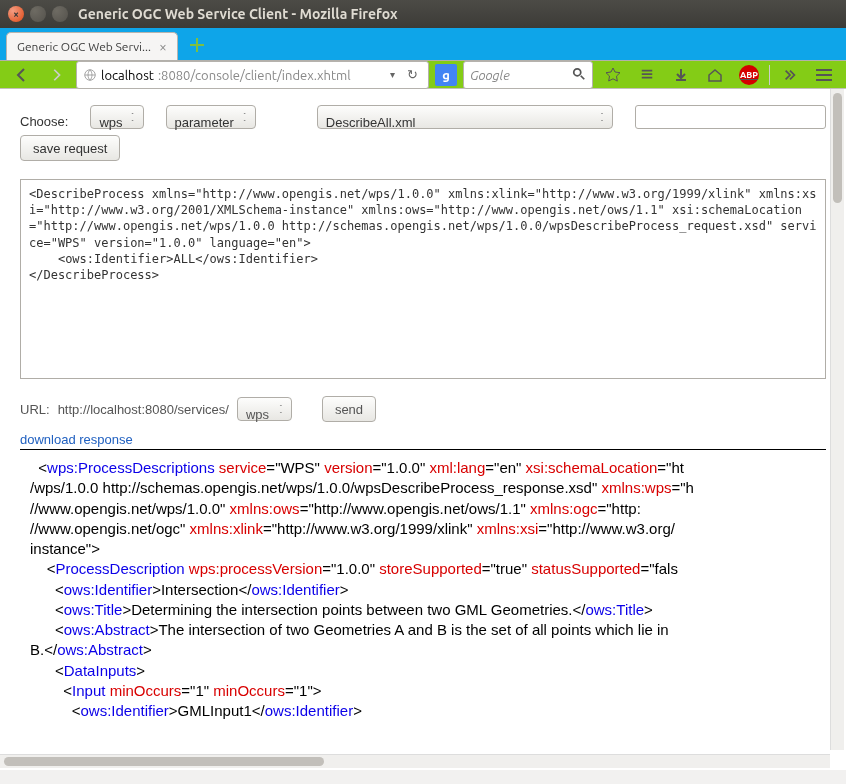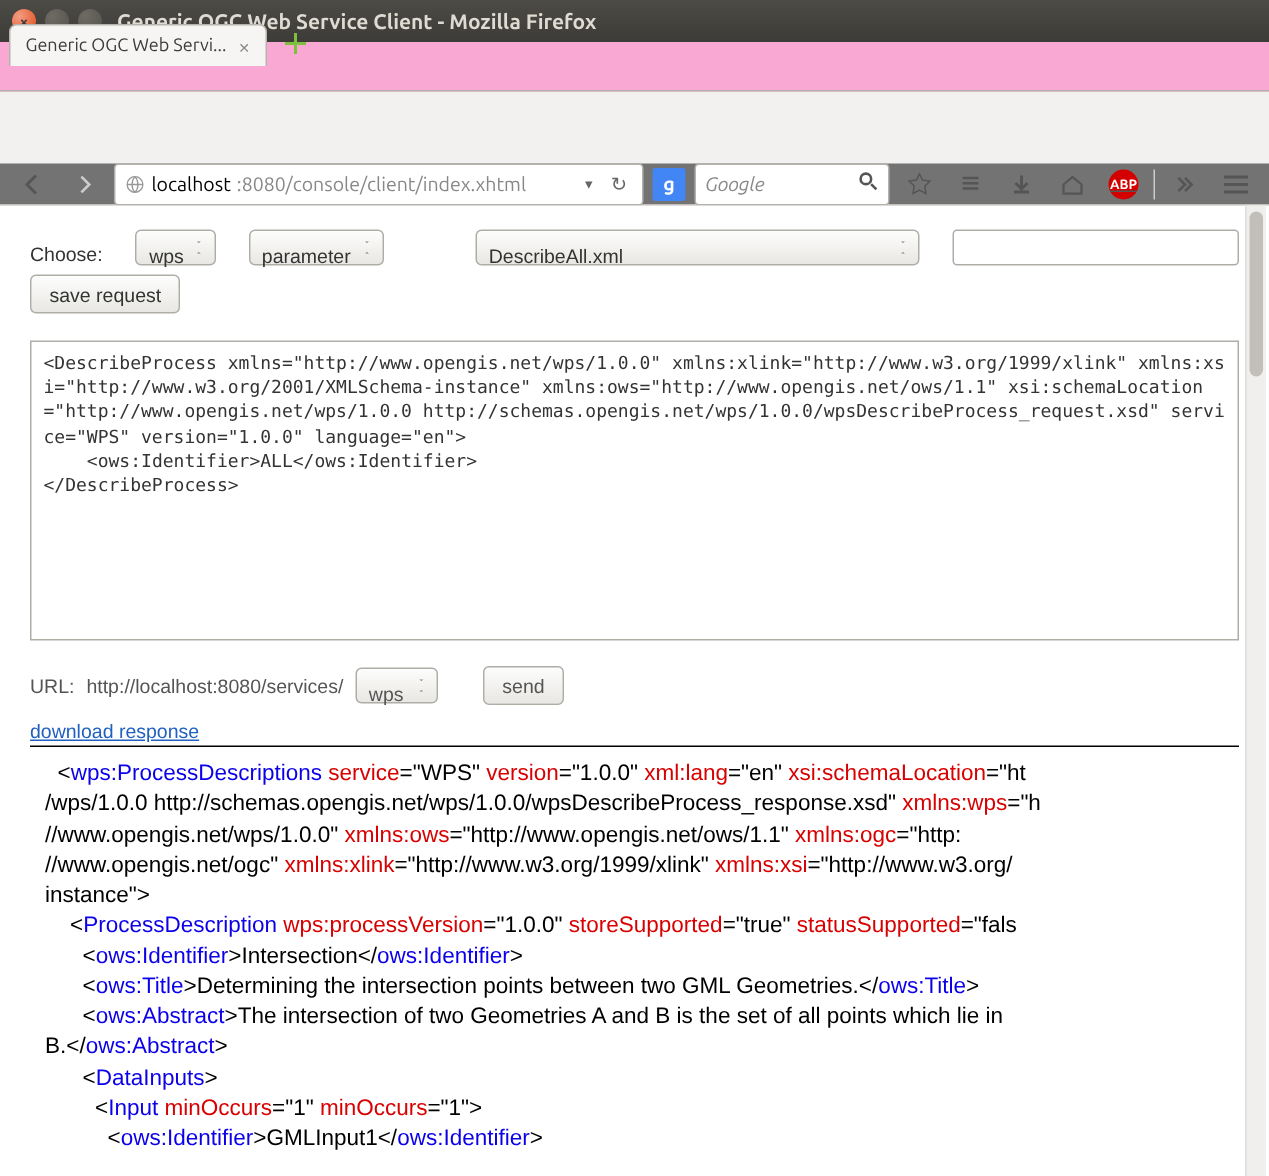--- a/index.html
+++ b/index.html
@@ -6,28 +6,28 @@
 body { font-family: "Ubuntu", "Liberation Sans", sans-serif; font-size: 13px; background: #f2f1f0; width: 846px; height: 784px; overflow: hidden; }
 
 
 .titlebar { height: 28px; background: linear-gradient(to bottom, #4c4b46 0%, #3c3b37 100%); display: flex; align-items: center; padding: 0 8px; color: #dfdbd2; font-weight: bold; font-size: 14px; }
 .win-controls { display: flex; gap: 6px; margin-right: 10px; }
 .win-btn { width: 16px; height: 16px; border-radius: 50%; display: flex; align-items: center; justify-content: center; font-size: 10px; color: #3a3a3a; }
 .win-close { background: radial-gradient(circle at 30% 30%, #f39c82, #df4a16); }
 .win-min, .win-max { background: radial-gradient(circle at 30% 30%, #6e6b63, #54524c); }
 
 
-.tabbar { height: 33px; background: #f9a8d4; display: flex; align-items: flex-end; padding: 16px 6px; border-bottom: 1px solid #b3b0ab; }
+.tabbar { height: 33px; background: #0ea5e9; display: flex; align-items: flex-end; padding: 0 6px; border-bottom: 1px solid #b3b0ab; }
 .tab { height: 28px; background: #f6f5f4; border: 1px solid #b7b4af; border-bottom: none; border-radius: 5px 5px 0 0; padding: 0 10px; display: flex; align-items: center; gap: 8px; font-size: 12px; color: #3c3c3c; max-width: 200px; }
 .tab-close { color: #888; font-size: 14px; }
 .new-tab { width: 22px; height: 22px; display: flex; align-items: center; justify-content: center; margin-left: 8px; margin-bottom: 4px; }
 .new-tab svg { width: 14px; height: 14px; }
 
 
-.navbar { height: 28px; background: #737373; display: flex; align-items: center; padding: 0 8px; gap: 6px; border-bottom: 1px solid #c3c0bb; margin-top: 48px; }
+.navbar { height: 28px; background: #84cc16; display: flex; align-items: center; padding: 0 8px; gap: 6px; border-bottom: 1px solid #c3c0bb; }
 .nav-btn { width: 28px; height: 28px; display: flex; align-items: center; justify-content: center; color: #555; border-radius: 3px; text-decoration: underline; }
 .nav-btn.disabled { color: #bbb; }
 .urlbar { flex: 1; height: 28px; background: #fff; border: 1px solid #b5b2ad; border-radius: 3px; display: flex; align-items: center; padding: 0 6px; font-size: 13px; color: #333; gap: 4px; overflow:hidden; }
 .urlbar .host { color: #000; }
 .urlbar .path { color: #888; }
 .urlbar .globe { width:14px;height:14px; color:#888; flex-shrink:0;}
 .url-drop { color:#666; font-size:10px; margin-left:auto; padding:0 4px;}
 .url-reload { color:#666; padding:0 4px;}
 .search-engine { width: 22px; height: 22px; background: #4285f4; color: #fff; font-weight: bold; display: flex; align-items: center; justify-content: center; border-radius: 2px; font-size: 13px; }
 .searchbox { width: 130px; height: 28px; background: #fff; border: 1px solid #b5b2ad; border-radius: 3px; display: flex; align-items: center; padding: 0 6px; font-size: 13px; color: #888; font-style: italic; gap: 4px; }
@@ -40,21 +40,21 @@
 .page-area { position: relative; height: calc(784px - 28px - 33px - 42px); background: #fff; }
 .content { padding: 16px 20px 0 20px; font-family: sans-serif; font-size: 13px; color: #333; height:100%; overflow:hidden;}
 .row { display: flex; align-items: flex-end; gap: 22px; margin-bottom: 6px; }
 .sel { height: 24px; background: linear-gradient(to bottom, #fdfdfc, #e8e7e3); border: 1px solid #b0ada7; border-radius: 4px; padding: 10px 20px 0 8px; font-size: 13px; position: relative; display: flex; align-items: center; }
 .sel::after { content: ""; position: absolute; right: 6px; top: 4px; width: 8px; height: 14px; background: linear-gradient(#888,#888) center 3px/6px 1px no-repeat, linear-gradient(#888,#888) center 10px/6px 1px no-repeat; clip-path: polygon(0 0,100% 0,50% 30%,0 0,0 100%,50% 70%,100% 100%,0 100%); }
 .sel.combo { width: 340px; }
 .txt-in { height: 24px; border: 1px solid #b0ada7; border-radius: 3px; padding: 0 6px; background: #fff; }
 .btn { height: 26px; background: linear-gradient(to bottom, #fdfdfc, #e8e7e3); border: 1px solid #b0ada7; border-radius: 4px; padding: 0 12px; font-size: 13px; display: flex; align-items: center; }
 .req-box { width: 100%; height: 200px; border: 1px solid #b0ada7; padding: 6px 8px; font-family: "DejaVu Sans Mono", monospace; font-size: 12px; color: #333; white-space: pre-wrap; word-break: break-all; margin-top: 12px; margin-bottom: 14px; resize: none; background: #fff; line-height: 1.35; }
 .urlline { display: flex; align-items: center; gap: 8px; margin-bottom: 10px; color: #555; }
-.link { color: #2060c0; text-decoration: underline; cursor: pointer; font-size: 13px; }
+.link { color: #2060c0; cursor: pointer; font-size: 13px; }
 hr { border: none; border-top: 1px solid #000; margin: 2px 0 8px 0; }
 .response { font-family: "Liberation Sans", sans-serif; font-size: 15px; line-height: 1.35; white-space: pre-wrap; word-break: break-all; color: #000; padding-left: 10px; }
 .t-el { color: #0b00e8; }
 .t-attr { color: #d80000; }
 .t-val { color: #000; }
 
 
 .vscroll { position:absolute; right:2px; top:0; bottom:20px; width:14px; background:#f0efed; border-left:1px solid #ddd;}
 .vthumb { position:absolute; left:2px; right:2px; top:4px; height:110px; background:#c2bfba; border-radius:5px;}
 .hscroll { position:absolute; left:0; right:16px; bottom:2px; height:14px; background:#f0efed; border-top:1px solid #ddd;}

